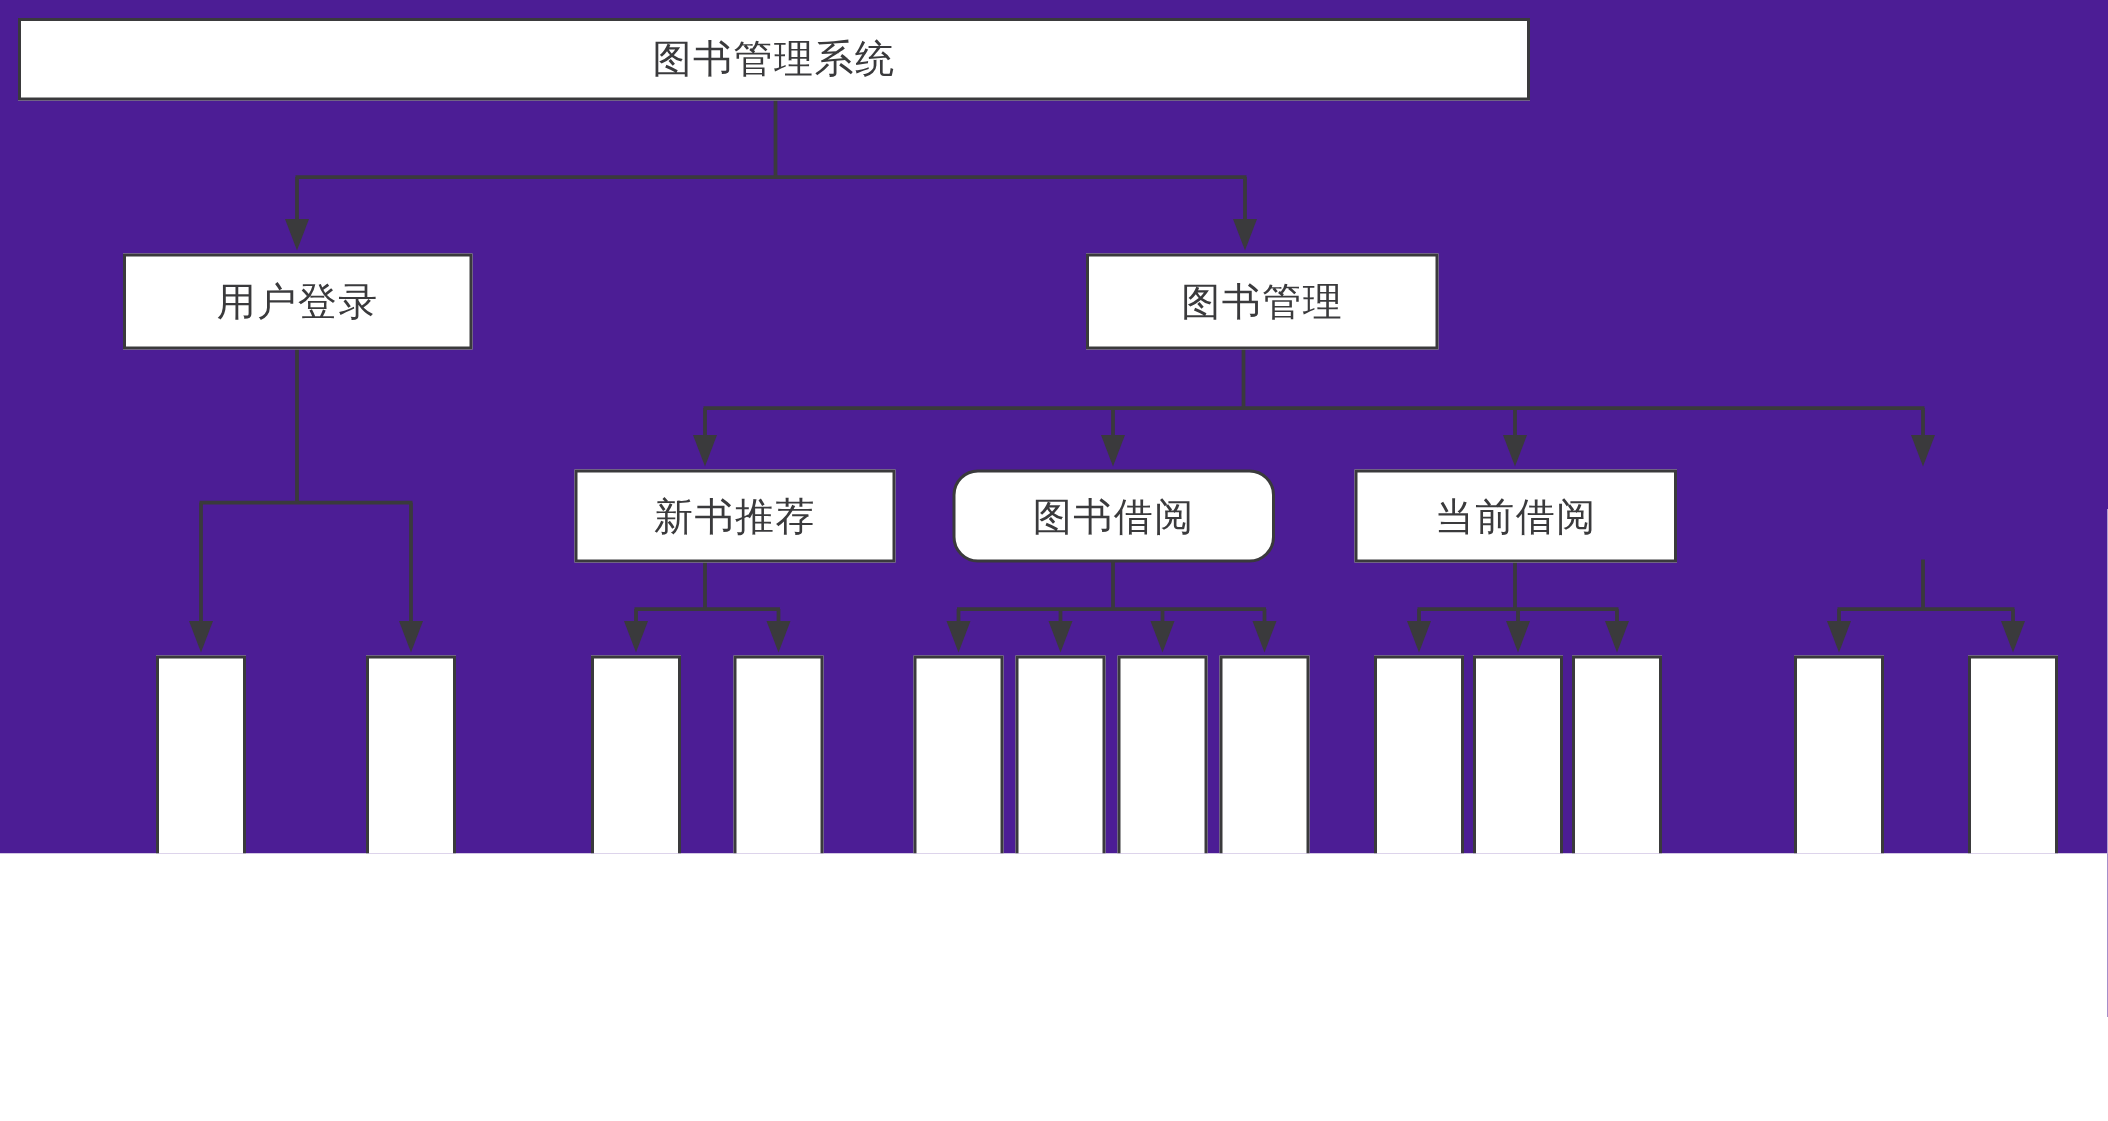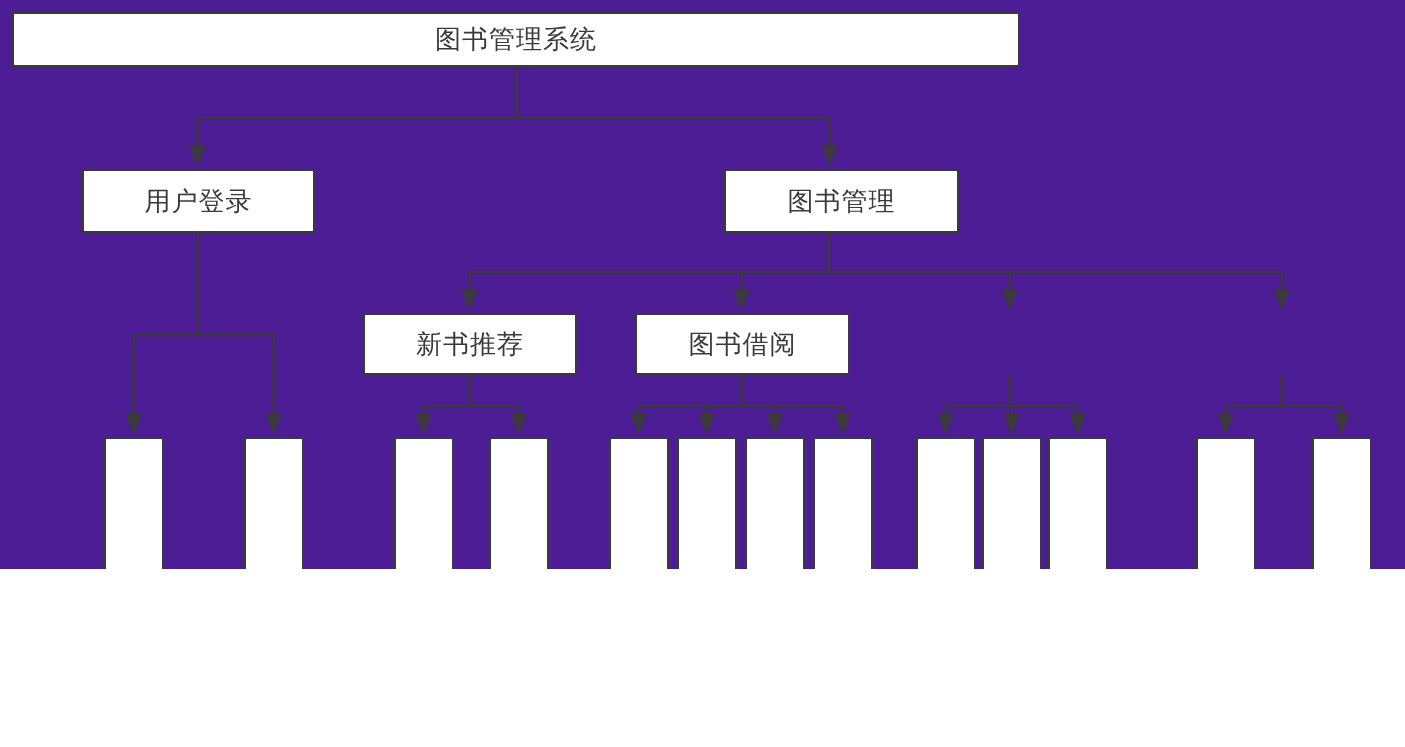--- a/index.html
+++ b/index.html
@@ -28,22 +28,22 @@
     justify-content: center;
     font-size: 26px;
     color: #3a3a3c;
     letter-spacing: 1px;
     z-index: 2;
   }
   .node-root   { left: 12px;   top: 12px;  width: 1008px; height: 55px; }
   .node-l2a    { left: 82px;   top: 169px; width: 233px;  height: 64px; }
   .node-l2b    { left: 712px;  top: 169px; width: 235px;  height: 64px; margin-left: 12px; }
   .node-l3     { top: 313px; height: 62px; }
-  .node-l3-1   { left: 363px;  width: 214px; }
-  .node-l3-2   { left: 635px;  width: 215px; }
+  .node-l3-1   { left: 383px;  width: 214px; }
+  .node-l3-2   { left: 635px;  width: 215px; border-radius: 17px; }
   .node-l3-3   { left: 903px;  width: 215px; }
   .node-l3-4   { left: 1173px; width: 222px; }
   .leaf {
     position: absolute;
     top: 437px;
     width: 60px;
     height: 299px;
     box-sizing: border-box;
     border: 2.5px solid #3a3a3c;
     background: #ffffff;
@@ -154,20 +154,21 @@
     </g>
   </svg>
 
   <div class="node node-root">图书管理系统</div>
 
   <div class="node node-l2a">用户登录</div>
   <div class="node node-l2b">图书管理</div>
 
   <div class="node node-l3 node-l3-1">新书推荐</div>
   <div class="node node-l3 node-l3-2">图书借阅</div>
+  <div class="node node-l3 node-l3-3">当前借阅</div>
 
   <div class="leaf leaf-1">
     <span>用户登录</span>
   </div>
   <div class="leaf leaf-2">
     <span>注销登录</span>
   </div>
 
   <div class="leaf leaf-3">
     <span>查询图书</span>

